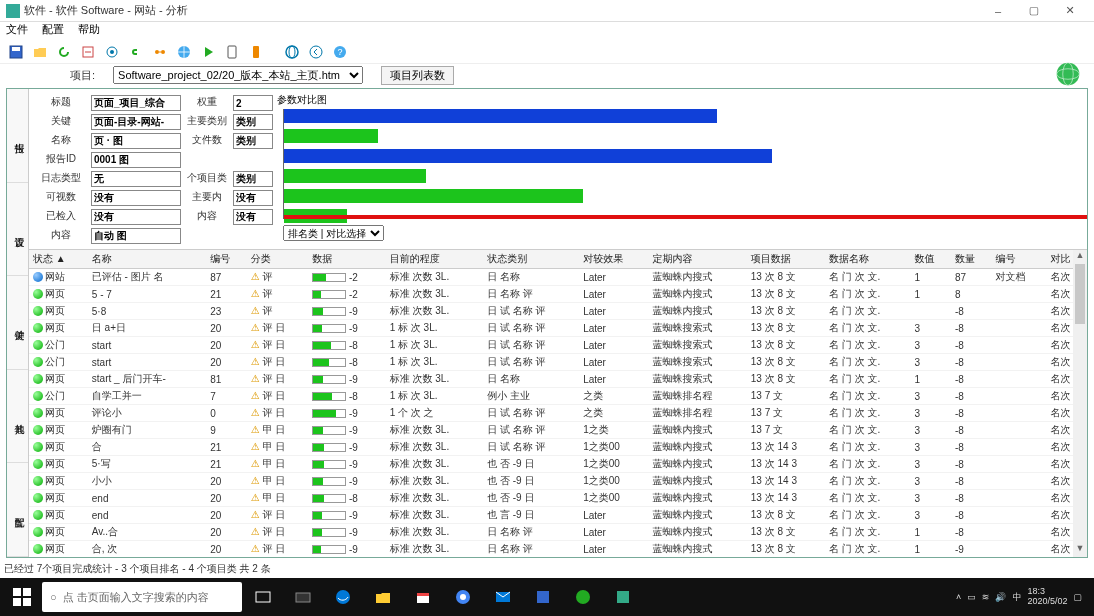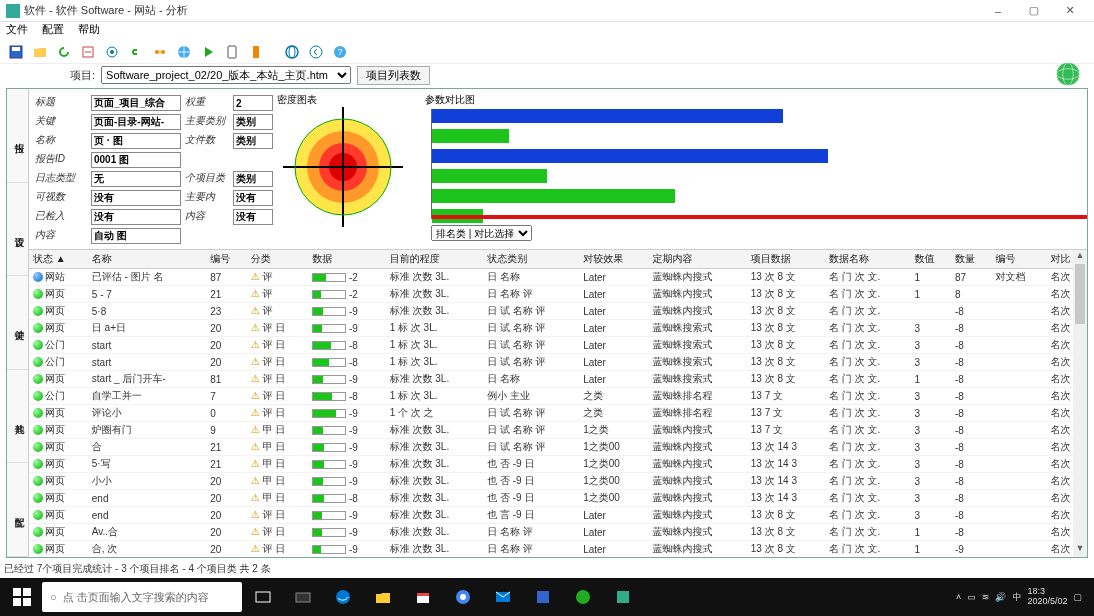--- a/index.html
+++ b/index.html
@@ -14,42 +14,42 @@
 
 .menubar { height: 18px; display: flex; padding: 0 6px; font-size: 11px; }
 .menubar span { margin-right: 14px; cursor: default; }
 
 
 .toolbar { height: 24px; display: flex; align-items: center; padding: 0 6px; gap: 4px; border-bottom: 1px solid #eee; }
 .tbtn { width: 20px; height: 20px; display: inline-flex; align-items: center; justify-content: center; border-radius: 2px; }
 .tbtn svg, .tbtn span { width: 16px; height: 16px; }
 
 
-.subrow { height: 22px; display: flex; align-items: center; padding-left: 70px; gap: 6px; font-size: 11px; position: relative; }
+.subrow { height: 22px; display: flex; align-items: center; padding-left: 70px; gap: 18px; font-size: 11px; position: relative; }
 .subrow .lbl { color: #333; }
 .subrow select { font-size: 11px; height: 18px; width: 250px; }
 .subrow .btn2 { border: 1px solid #aaa; background: #f4f4f4; padding: 1px 8px; font-size: 11px; }
 .globe { position: absolute; right: 12px; top: -4px; width: 28px; height: 28px; }
 
 
 .main { display: flex; height: 470px; border: 1px solid #7a9; margin: 2px 6px 0 6px; }
 
 
 .vtabs { width: 22px; display: flex; flex-direction: column; border-right: 1px solid #ccc; }
 .vtab { flex: 1; writing-mode: vertical-rl; text-align: center; font-size: 10px; padding: 4px 2px; border-bottom: 1px solid #ddd; background: #f8f8f8; }
 
 
 .content { flex: 1; display: flex; flex-direction: column; overflow: hidden; }
 
 
 .upper { height: 160px; display: flex; padding: 6px; gap: 8px; position: relative; }
 
 
 .form { width: 230px; display: grid; grid-template-columns: 52px 90px 44px 40px; gap: 3px 4px; align-content: start; font-size: 10px; }
-.form .flabel { text-align: left; color: #333; white-space: nowrap; font-style: italic; }
+.form .flabel { text-align: center; color: #333; white-space: nowrap; }
 .form input, .form select { height: 16px; font-size: 10px; border: 1px solid #888; padding: 0 2px; width: 100%; font-weight: bold; }
 
 
 .radarwrap { width: 140px; position: relative; }
 .radarwrap .cap { font-size: 10px; position: absolute; top: -2px; left: 4px; }
 .radar { width: 120px; height: 120px; margin: 12px auto 0; position: relative; }
 .radar svg { width: 100%; height: 100%; }
 
 
 .barwrap { flex: 1; position: relative; }
@@ -243,34 +243,20 @@
           <div class="flabel">已检入</div>
           <input value="没有" style="">
           <div class="flabel">内容</div>
           <input value="没有" style="">
           <div class="flabel">内容</div>
           <input value="自动 图" style="">
           <div class="flabel"></div>
           <span></span>
         </div>
 
-      <div class="radarwrap">
-        <span class="cap">密度图表</span>
-        <div class="radar">
-          <svg viewBox="0 0 120 120">
-            <circle cx="60" cy="60" r="48" fill="#ffe44a"></circle>
-            <circle cx="60" cy="60" r="36" fill="#ff9a2a"></circle>
-            <circle cx="60" cy="60" r="24" fill="#ff3a2a"></circle>
-            <circle cx="60" cy="60" r="14" fill="#d00"></circle>
-            <line x1="60" y1="0" x2="60" y2="120" stroke="#000" stroke-width="2"></line>
-            <line x1="0" y1="60" x2="120" y2="60" stroke="#000" stroke-width="2"></line>
-            <circle cx="60" cy="60" r="48" fill="none" stroke="#0a0" stroke-width="1"></circle>
-          </svg>
-        </div>
-      </div>
 
       <div class="barwrap">
         <span class="cap">参数对比图</span>
         <div class="bars" id="bars-container">
           <div class="bar bluebar" style="width: 55%;"></div>
             <div class="bar greenbar" style="width: 12%;"></div>
             <div class="bar bluebar" style="width: 62%;"></div>
             <div class="bar greenbar" style="width: 18%;"></div>
             <div class="bar greenbar" style="width: 38%;"></div>
             <div class="bar greenbar" style="width: 8%;"></div>

